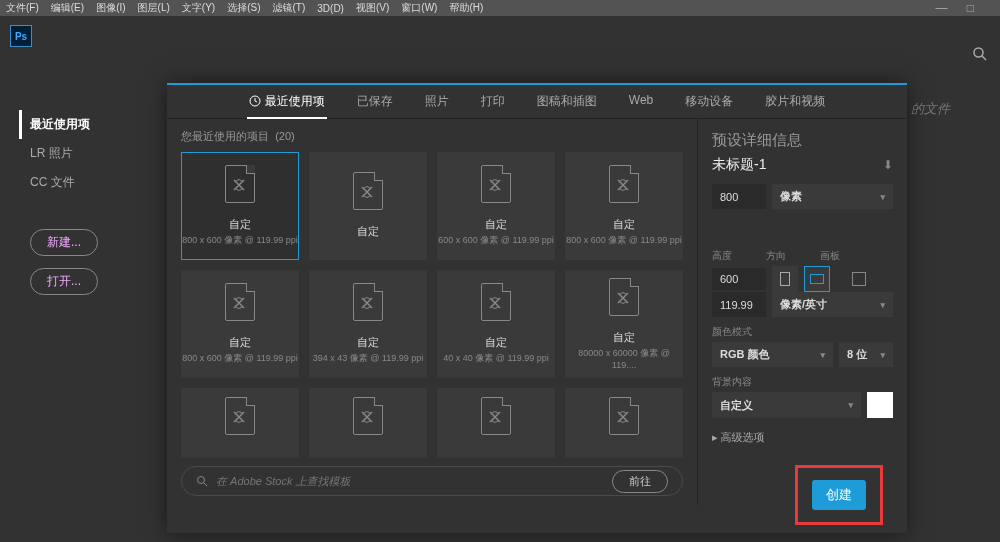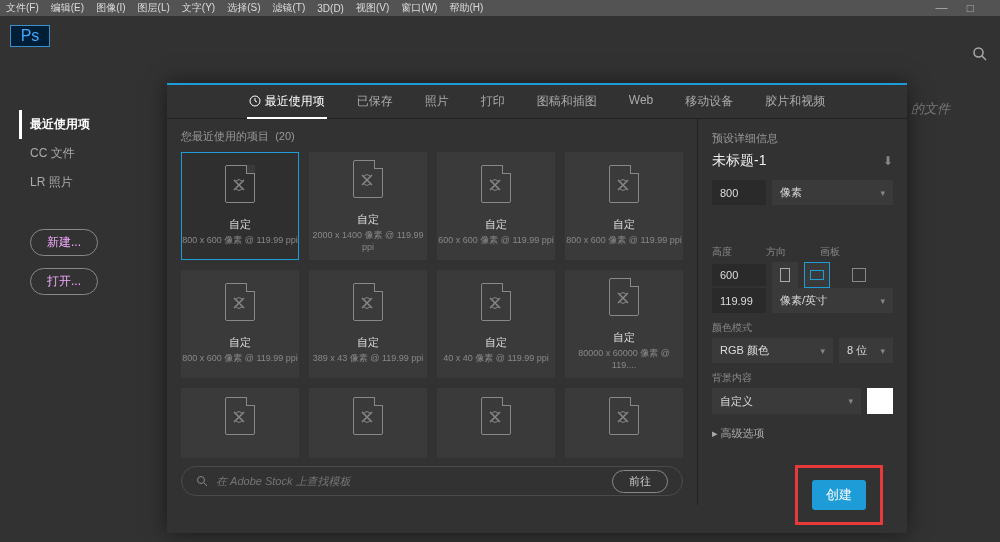--- a/index.html
+++ b/index.html
@@ -1,21 +1,21 @@
 <!DOCTYPE html>
 <html><head>
 <meta charset="utf-8">
 <style>
 *{margin:0;padding:0;box-sizing:border-box;font-family:"Microsoft YaHei",Arial,sans-serif;}
 body{background:#323232;color:#ccc;width:1000px;height:542px;overflow:hidden;font-size:11px;position:relative;}
 .menubar{background:#535353;height:16px;display:flex;align-items:center;padding:4px 6px;position:relative;}
 .menubar span{margin-right:12px;font-size:10px;color:#ddd;cursor:default;}
 .menubar .wm{position:absolute;right:6px;color:#aaa;font-size:12px;letter-spacing:8px;}
 .topstrip{height:40px;background:#323232;display:flex;align-items:center;padding:0 10px;position:relative;}
-.pslogo{width:40px;height:22px;background:#001e36;border:1px solid #3a8fc8;display:flex;align-items:center;justify-content:center;color:#41a7ff;font-weight:normal;font-size:16px;}
+.pslogo{width:22px;height:22px;background:#001e36;border:1px solid #3a8fc8;display:flex;align-items:center;justify-content:center;color:#41a7ff;font-weight:bold;font-size:10px;}
 .searchic{position:absolute;right:12px;top:30px;color:#aaa;font-size:14px;}
 .sidebar{position:absolute;left:0;top:110px;width:140px;padding-left:30px;}
 .navitem{font-size:12px;color:#aaa;padding:6px 0;cursor:pointer;}
 .navitem.active{color:#fff;font-weight:bold;border-left:3px solid #fff;padding-left:8px;margin-left:-11px;}
 .pillbtn{border:1px solid #888;border-radius:14px;color:#f0abfc;padding:4px 16px;font-size:12px;margin-top:12px;display:inline-block;cursor:pointer;}
 .dlg{position:absolute;left:167px;top:83px;width:740px;height:450px;background:#323232;border-top:2px solid #1e9cd7;box-shadow:0 0 20px rgba(0,0,0,.5);}
 .dlgtitle{height:28px;display:flex;align-items:center;padding:0 12px;color:#ddd;font-size:12px;}
 .dlgclose{margin-left:auto;color:#aaa;cursor:pointer;font-size:14px;}
 .tabs{display:flex;justify-content:center;border-bottom:1px solid #222;}
 .tab{padding:8px 16px;font-size:12px;color:#aaa;cursor:pointer;position:relative;}
@@ -30,27 +30,27 @@
 .card.selected{border:1px solid #1e9cd7;background:#2f2f2f;}
 .cardic{width:30px;height:38px;border:1px solid #888;border-radius:2px;position:relative;margin-bottom:14px;}
 .cardic::before{content:"";position:absolute;right:-1px;top:-1px;width:8px;height:8px;border-left:1px solid #888;border-bottom:1px solid #888;background:#3a3a3a;}
 .cardic svg{position:absolute;left:6px;top:12px;}
 .cardname{font-size:11px;color:#ddd;margin-bottom:2px;}
 .cardsub{font-size:9px;color:#888;text-align:center;}
 .stockbar{margin-top:8px;height:30px;border:1px solid #4a4a4a;border-radius:15px;display:flex;align-items:center;padding:0 14px;color:#888;}
 .stockbar input{flex:1;background:none;border:none;color:#888;font-style:italic;font-size:11px;margin-left:8px;outline:none;}
 .gobtn{border:1px solid #888;border-radius:12px;padding:3px 16px;font-size:11px;color:#ccc;cursor:pointer;}
 .details{width:210px;border-left:1px solid #222;padding:12px 14px;}
-.dhead{font-size:11px;color:#999;margin-bottom:6px;}
+.dhead{font-size:15px;color:#999;margin-bottom:6px;}
 .dtitle{font-size:14px;color:#eee;margin-bottom:10px;display:flex;align-items:center;}
 .dlic{margin-left:auto;color:#888;font-size:12px;}
 .lbl{font-size:10px;color:#888;margin-top:8px;margin-bottom:3px;}
 .row{display:flex;gap:6px;}
 .fld{background:#2a2a2a;border:none;color:#ddd;padding:5px 8px;font-size:11px;flex:1;min-width:0;}
-.sel{background:#3a3a3a;border:none;color:#ddd;padding:5px 8px;font-size:11px;flex:1;display:flex;align-items:center;cursor:pointer;}
+.sel{background:#3a3a3a;border:none;color:#ddd;padding:5px 8px;font-size:11px;flex:1;display:flex;align-items:center;cursor:pointer;font-weight:bold;}
 .chev{margin-left:auto;color:#888;font-size:9px;}
 .orientbtn{width:26px;height:26px;background:#3a3a3a;display:flex;align-items:center;justify-content:center;cursor:pointer;}
 .orientbtn.active{border:1px solid #1e9cd7;}
 .orect{border:1px solid #aaa;}
 .chk{width:14px;height:14px;border:1px solid #888;cursor:pointer;}
 .swatch{width:26px;height:26px;background:#fff;cursor:pointer;}
 .adv{margin-top:12px;font-size:11px;color:#aaa;cursor:pointer;}
 .createwrap{position:absolute;right:24px;bottom:8px;border:3px solid #e83a3a;padding:12px 14px;}
 .createbtn{background:#1e9cd7;color:#fff;padding:6px 14px;font-size:13px;border-radius:3px;cursor:pointer;}
 .yourfiles{position:absolute;right:50px;top:100px;color:#777;font-style:italic;font-size:13px;}
@@ -82,22 +82,22 @@
         <circle cx="6.5" cy="6.5" r="4.5" stroke="#aaa" stroke-width="1.5" fill="none"></circle>
         <line x1="10" y1="10" x2="14" y2="14" stroke="#aaa" stroke-width="1.5"></line>
       </svg>
   </div>
 </div>
 
 <div class="yourfiles">的文件</div>
 
 <div class="sidebar">
   <div class="navitem active">最近使用项</div>
+  <div class="navitem">LR 照片</div>
   <div class="navitem">CC 文件</div>
-  <div class="navitem">LR 照片</div>
   <div style="height:20px"></div>
   <div class="pillbtn">新建...</div><br>
   <div class="pillbtn">打开...</div>
 </div>
 
 <div class="dlg">
   <div class="tabs">
     <div class="tab active"><svg width="12" height="12" viewBox="0 0 12 12">
           <circle cx="6" cy="6" r="5" stroke="#fff" fill="none"></circle>
           <path d="M6 3v3l2 1" stroke="#fff" fill="none"></path>
@@ -127,21 +127,20 @@
           </div>
           <div class="card">
             <div class="cardic">
               <svg width="18" height="14">
                 <path d="M2 2 L12 12 M12 2 L2 12" stroke="#888" stroke-width="1.5" fill="none"></path>
                 <path d="M3 1 L3 13 M11 1 L11 13" stroke="#888" stroke-width="0" fill="none"></path>
                 <path d="M4 3 Q7 0 10 3 M4 11 Q7 14 10 11" stroke="#888" fill="none"></path>
               </svg>
             </div>
             <div class="cardname">自定</div>
-            <div class="cardsub">2000 x 1400 像素 @ 119.99 ppi</div>
           </div>
           <div class="card">
             <div class="cardic">
               <svg width="18" height="14">
                 <path d="M2 2 L12 12 M12 2 L2 12" stroke="#888" stroke-width="1.5" fill="none"></path>
                 <path d="M3 1 L3 13 M11 1 L11 13" stroke="#888" stroke-width="0" fill="none"></path>
                 <path d="M4 3 Q7 0 10 3 M4 11 Q7 14 10 11" stroke="#888" fill="none"></path>
               </svg>
             </div>
             <div class="cardname">自定</div>
@@ -171,21 +170,21 @@
           </div>
           <div class="card">
             <div class="cardic">
               <svg width="18" height="14">
                 <path d="M2 2 L12 12 M12 2 L2 12" stroke="#888" stroke-width="1.5" fill="none"></path>
                 <path d="M3 1 L3 13 M11 1 L11 13" stroke="#888" stroke-width="0" fill="none"></path>
                 <path d="M4 3 Q7 0 10 3 M4 11 Q7 14 10 11" stroke="#888" fill="none"></path>
               </svg>
             </div>
             <div class="cardname">自定</div>
-            <div class="cardsub">389 x 43 像素 @ 119.99 ppi</div>
+            <div class="cardsub">394 x 43 像素 @ 119.99 ppi</div>
           </div>
           <div class="card">
             <div class="cardic">
               <svg width="18" height="14">
                 <path d="M2 2 L12 12 M12 2 L2 12" stroke="#888" stroke-width="1.5" fill="none"></path>
                 <path d="M3 1 L3 13 M11 1 L11 13" stroke="#888" stroke-width="0" fill="none"></path>
                 <path d="M4 3 Q7 0 10 3 M4 11 Q7 14 10 11" stroke="#888" fill="none"></path>
               </svg>
             </div>
             <div class="cardname">自定</div>

